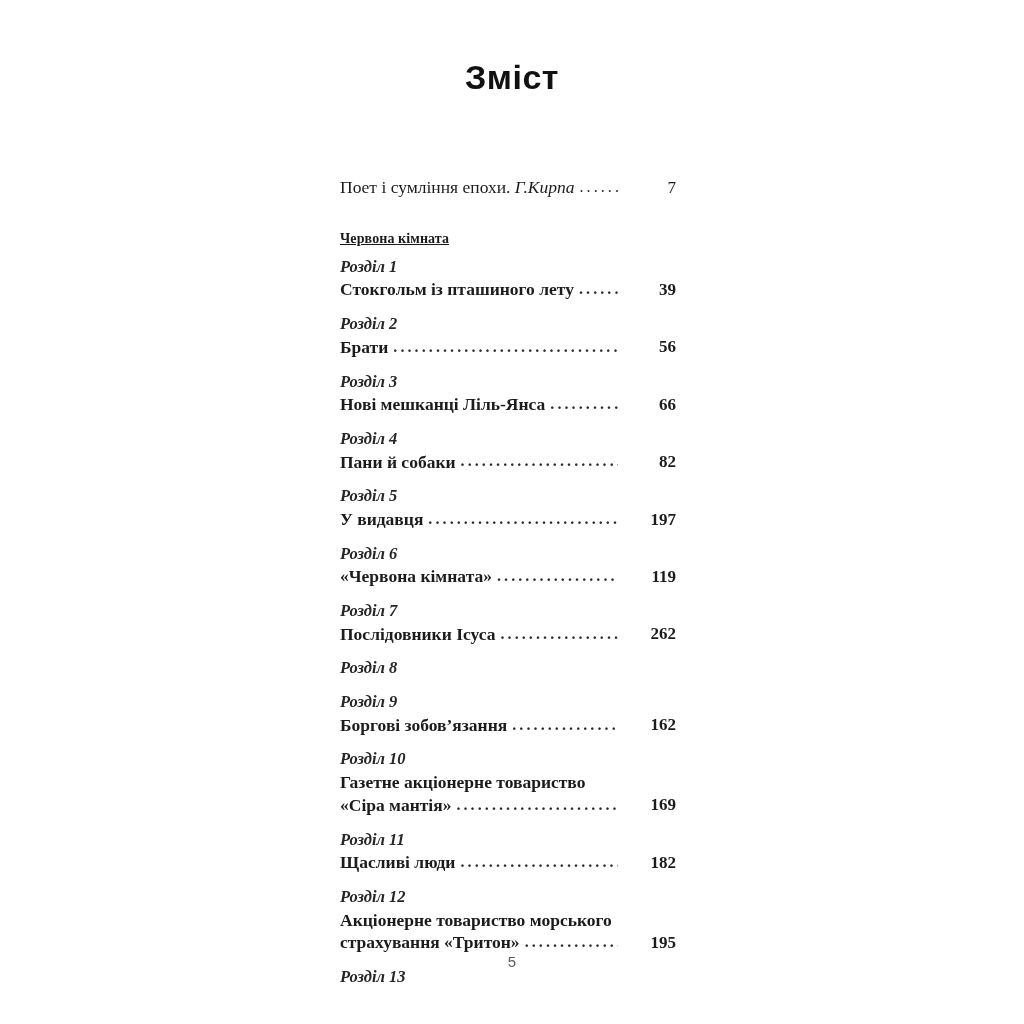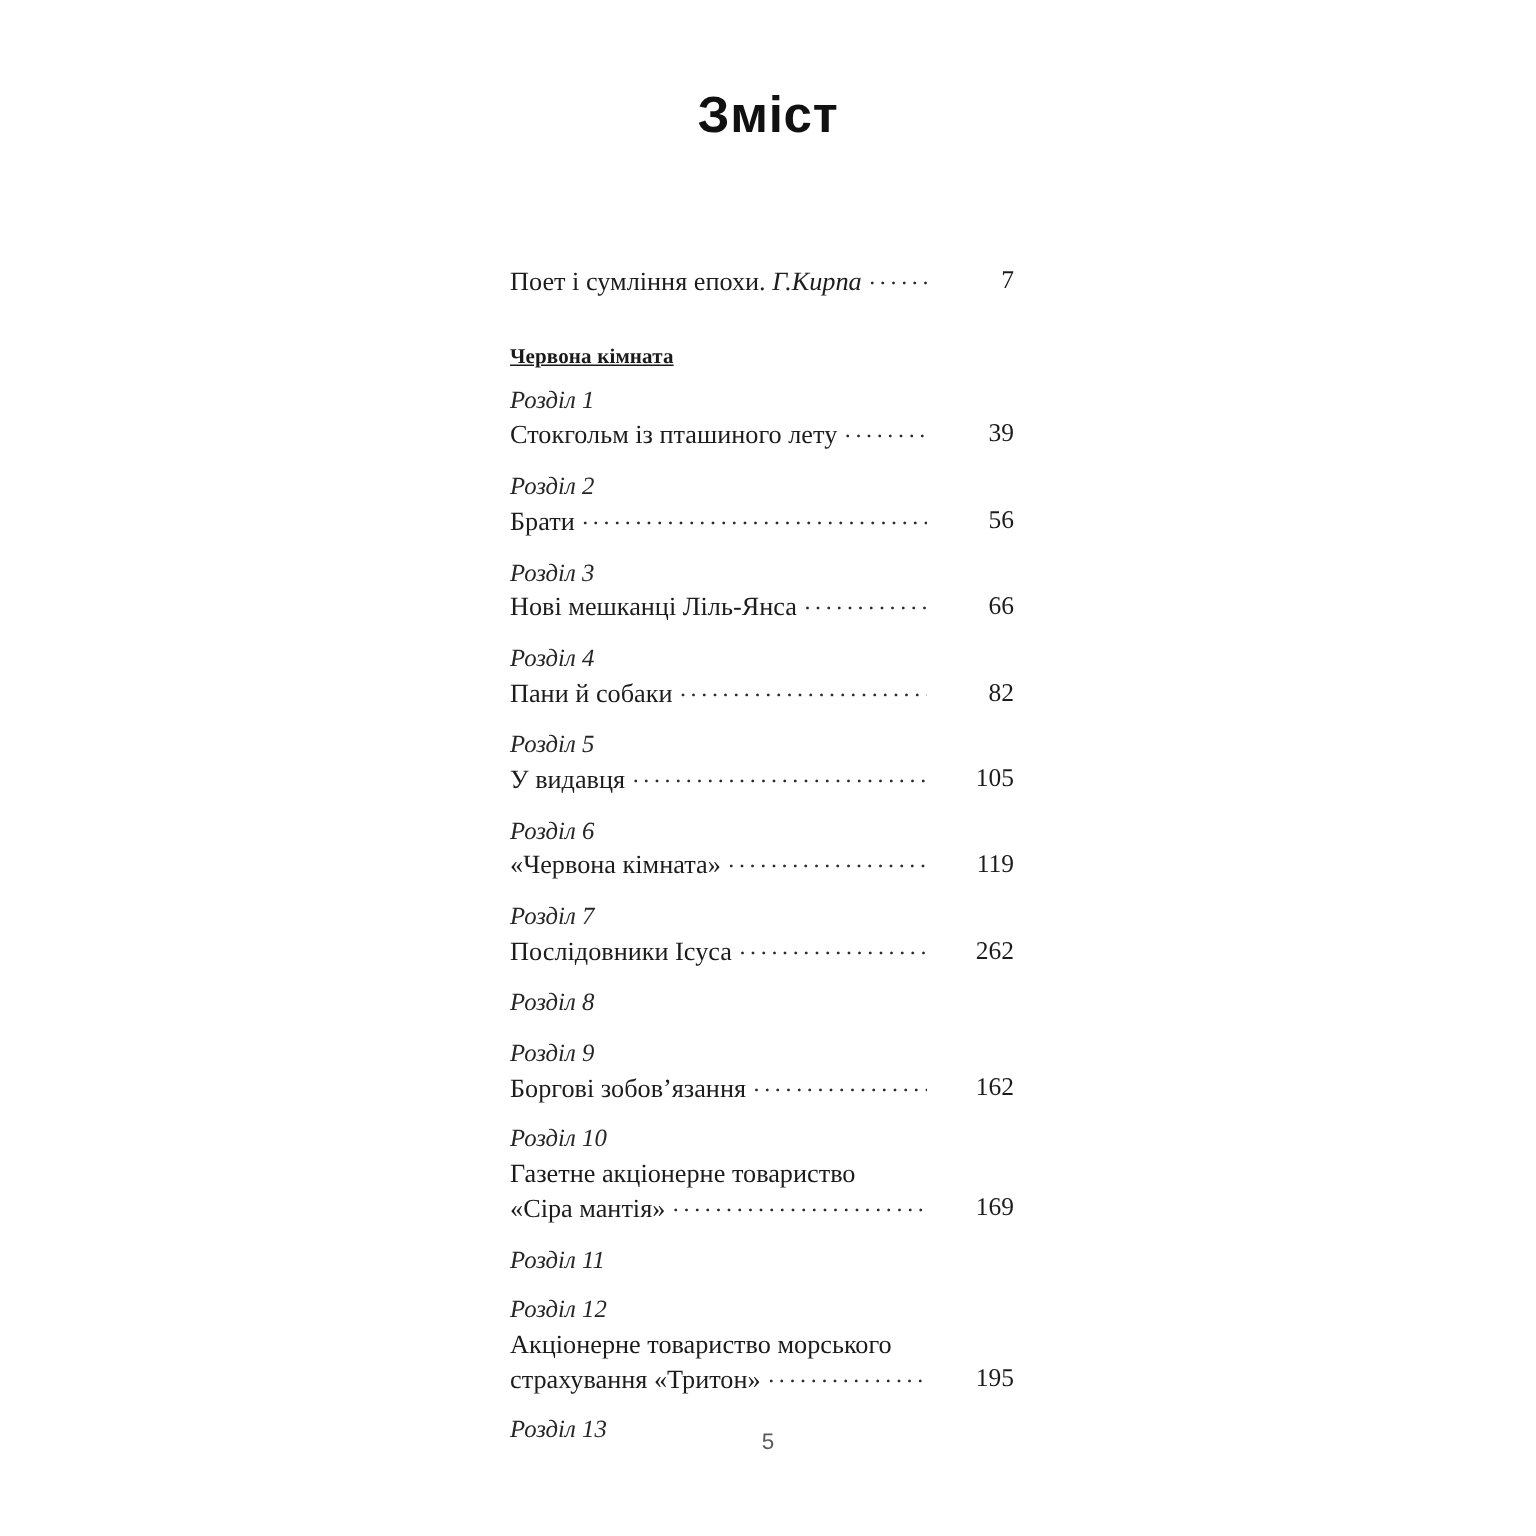--- a/index.html
+++ b/index.html
@@ -41,21 +41,21 @@
   .toc-body {
     position: absolute;
     left: 340px;
     top: 176px;
     width: 336px;
   }
 
   
   .entry {
     display: flex;
-    align-items: flex-start;
+    align-items: flex-end;
     width: 100%;
     font-size: 17.5px;
     line-height: 1.30;
     color: #1c1c1c;
   }
   .entry .etitle {
     white-space: pre;
     flex: 0 0 auto;
   }
   .entry .leaders {
@@ -94,20 +94,21 @@
     font-size: 14px;
     margin-top: 32px;
     margin-bottom: 10px;
     letter-spacing: 0.1px;
     text-decoration: underline;
   }
 
   
   .chapter {
     margin-bottom: 13px;
+    font-weight: bold;
   }
   .chapter-label {
     font-style: italic;
     font-size: 16.5px;
     line-height: 1.25;
     color: #262626;
     margin-bottom: 1px;
   }
   .chapter-label .num {
     font-variant-numeric: oldstyle-nums;
@@ -184,21 +185,21 @@
         <span class="leaders"></span>
         <span class="pagenum">82</span>
       </div>
     </div>
 
     <div class="chapter">
       <div class="chapter-label"><span>Розділ</span> <span class="num">5</span></div>
       <div class="entry">
         <span class="etitle">У видавця</span>
         <span class="leaders"></span>
-        <span class="pagenum">105</span>
+        <span class="pagenum">197</span>
       </div>
     </div>
 
     <div class="chapter">
       <div class="chapter-label"><span>Розділ</span> <span class="num">6</span></div>
       <div class="entry">
         <span class="etitle">«Червона кімната»</span>
         <span class="leaders"></span>
         <span class="pagenum">119</span>
       </div>
@@ -231,20 +232,25 @@
       <div class="title-first-line">Газетне акціонерне товариство</div>
       <div class="entry">
         <span class="etitle">«Сіра мантія»</span>
         <span class="leaders"></span>
         <span class="pagenum">169</span>
       </div>
     </div>
 
     <div class="chapter">
       <div class="chapter-label"><span>Розділ</span> <span class="num">11</span></div>
+      <div class="entry">
+        <span class="etitle">Щасливі люди</span>
+        <span class="leaders"></span>
+        <span class="pagenum">182</span>
+      </div>
     </div>
 
     <div class="chapter">
       <div class="chapter-label"><span>Розділ</span> <span class="num">12</span></div>
       <div class="title-first-line">Акціонерне товариство морського</div>
       <div class="entry">
         <span class="etitle">страхування «Тритон»</span>
         <span class="leaders"></span>
         <span class="pagenum">195</span>
       </div>

